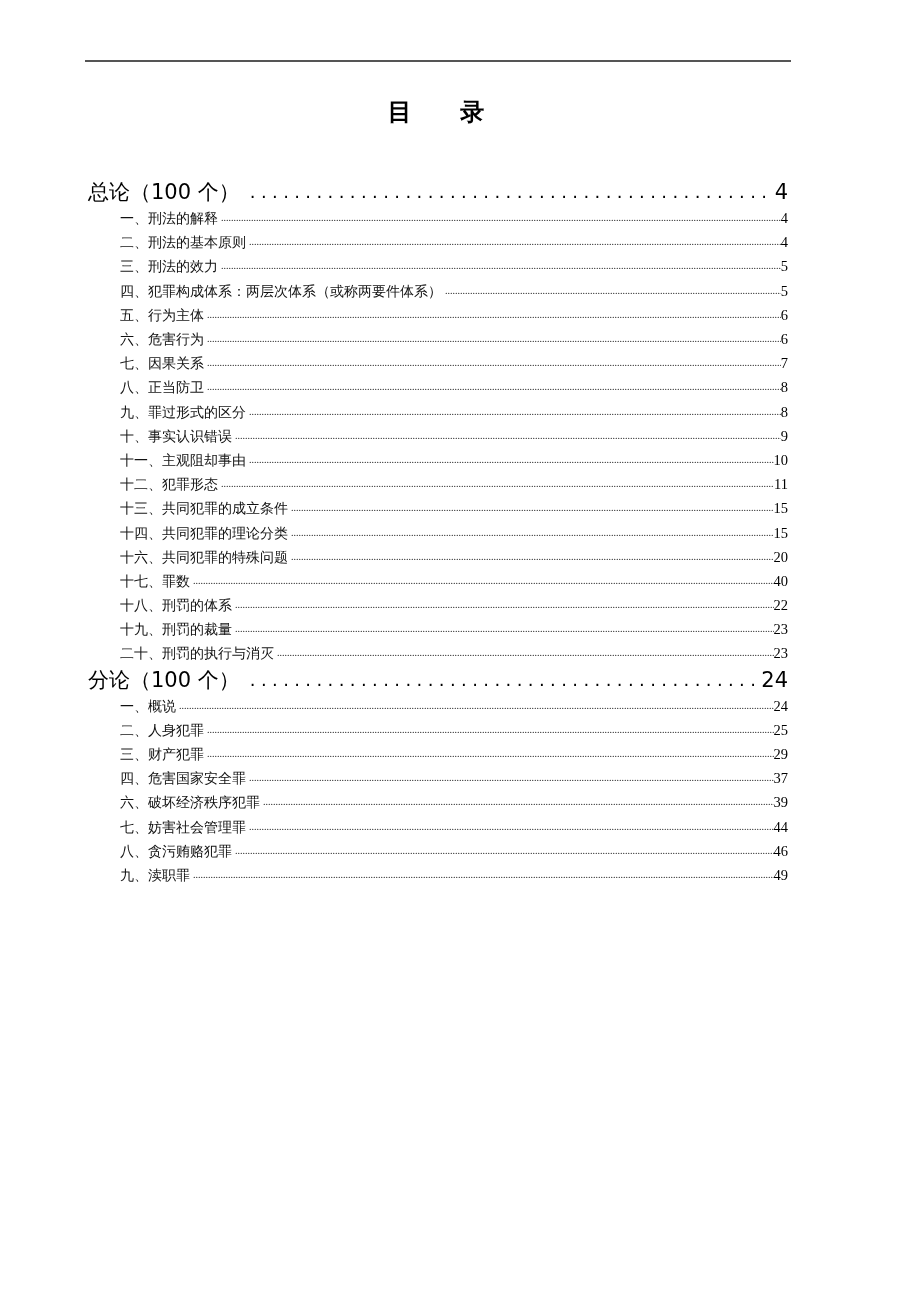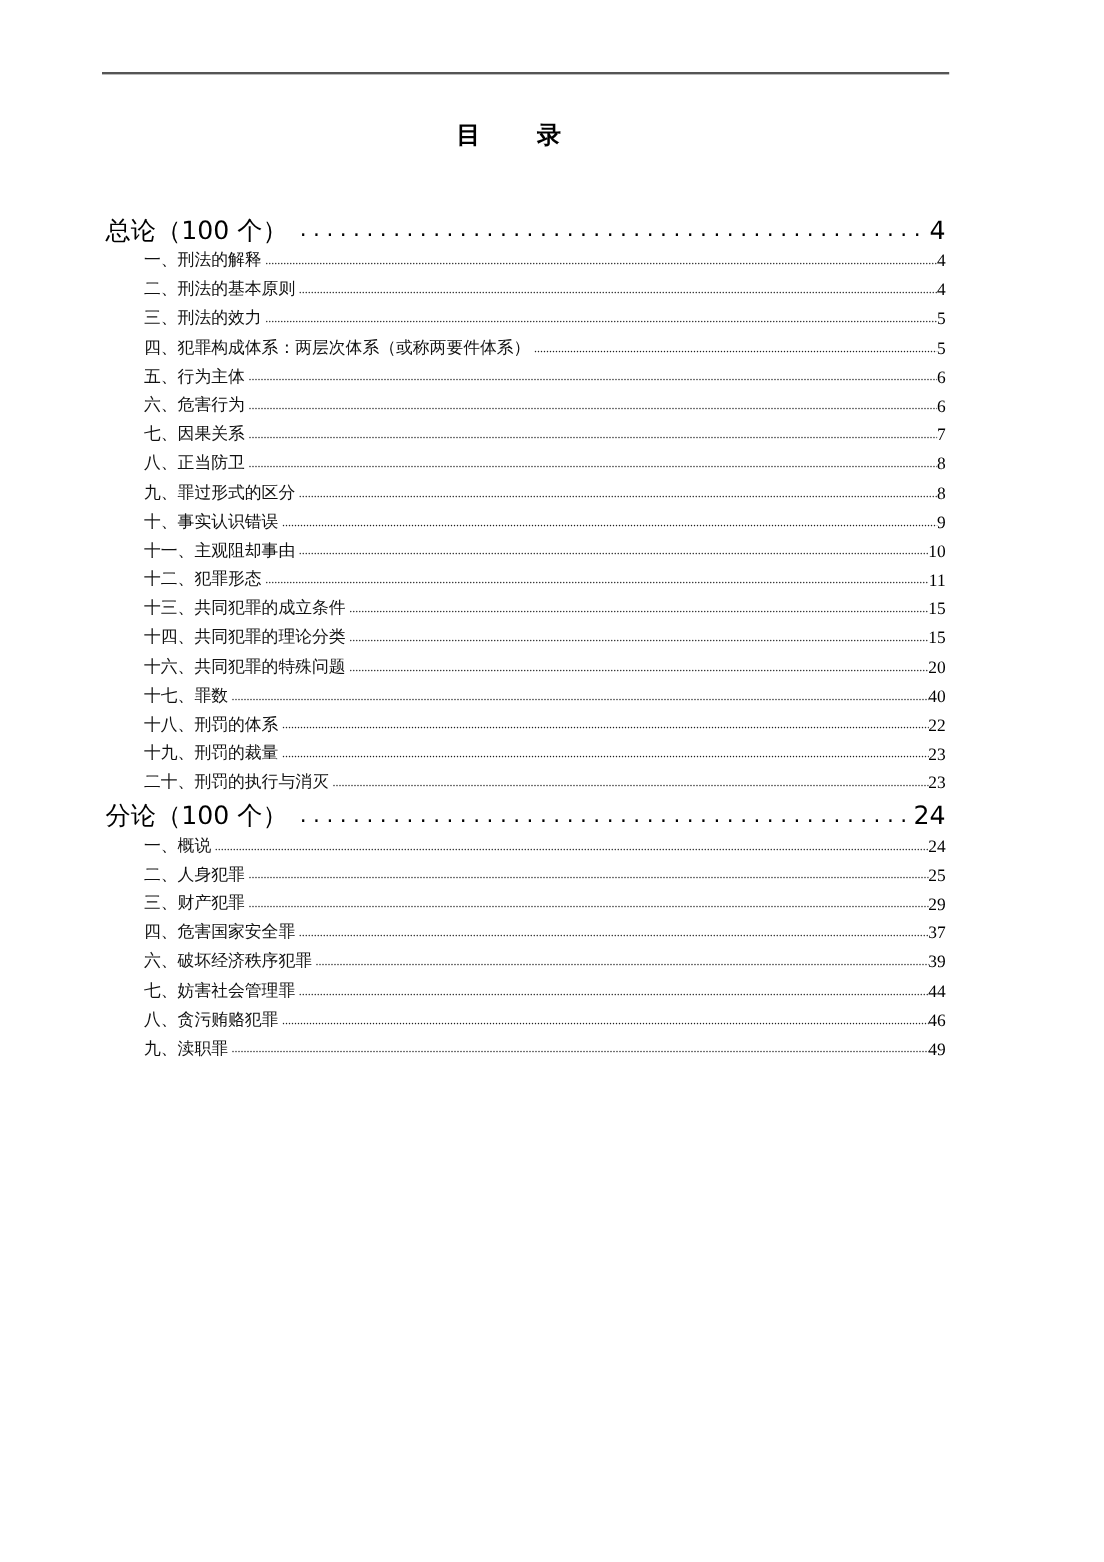--- a/index.html
+++ b/index.html
@@ -18,40 +18,40 @@
     .header-rule {
       position: absolute;
       left: 85px;
       top: 60px;
       width: 706px;
       height: 0;
       border-top: 2px solid #555555;
     }
     .page-title {
       position: absolute;
-      left: 0;
+      left: 12px;
       width: 848px;
       top: 95px;
       text-align: center;
       font-family: "DejaVu Sans", "Liberation Sans", sans-serif;
       font-weight: bold;
-      font-size: 20px;
+      font-size: 24px;
       letter-spacing: 20px;
       text-indent: 20px;
       line-height: 34px;
     }
     .toc {
       position: absolute;
       left: 88px;
       top: 178px;
       width: 700px;
     }
     .toc-row {
       display: flex;
-      align-items: flex-start;
+      align-items: center;
       white-space: nowrap;
     }
     .toc-section {
       height: 28px;
       font-family: "DejaVu Sans", "Liberation Sans", sans-serif;
       font-size: 21px;
       line-height: 28px;
       margin-top: 0;
     }
     .toc-section .leader {
@@ -61,21 +61,21 @@
       letter-spacing: 5.4px;
       font-size: 18px;
     }
     .toc-entry {
       height: 24.2px;
       font-size: 14px;
       line-height: 24px;
       padding-left: 32px;
     }
     .toc-entry .label {
-      font-family: Liberation Mono, monospace;
+      font-family: Liberation Sans, sans-serif;
       font-size: 14px;
       color: #111111;
     }
     .toc-entry .leader {
       flex: 1;
       overflow: hidden;
       margin: 0 0 0 3px;
       font-family: "Liberation Serif", serif;
       font-size: 10px;
       letter-spacing: 0px;

